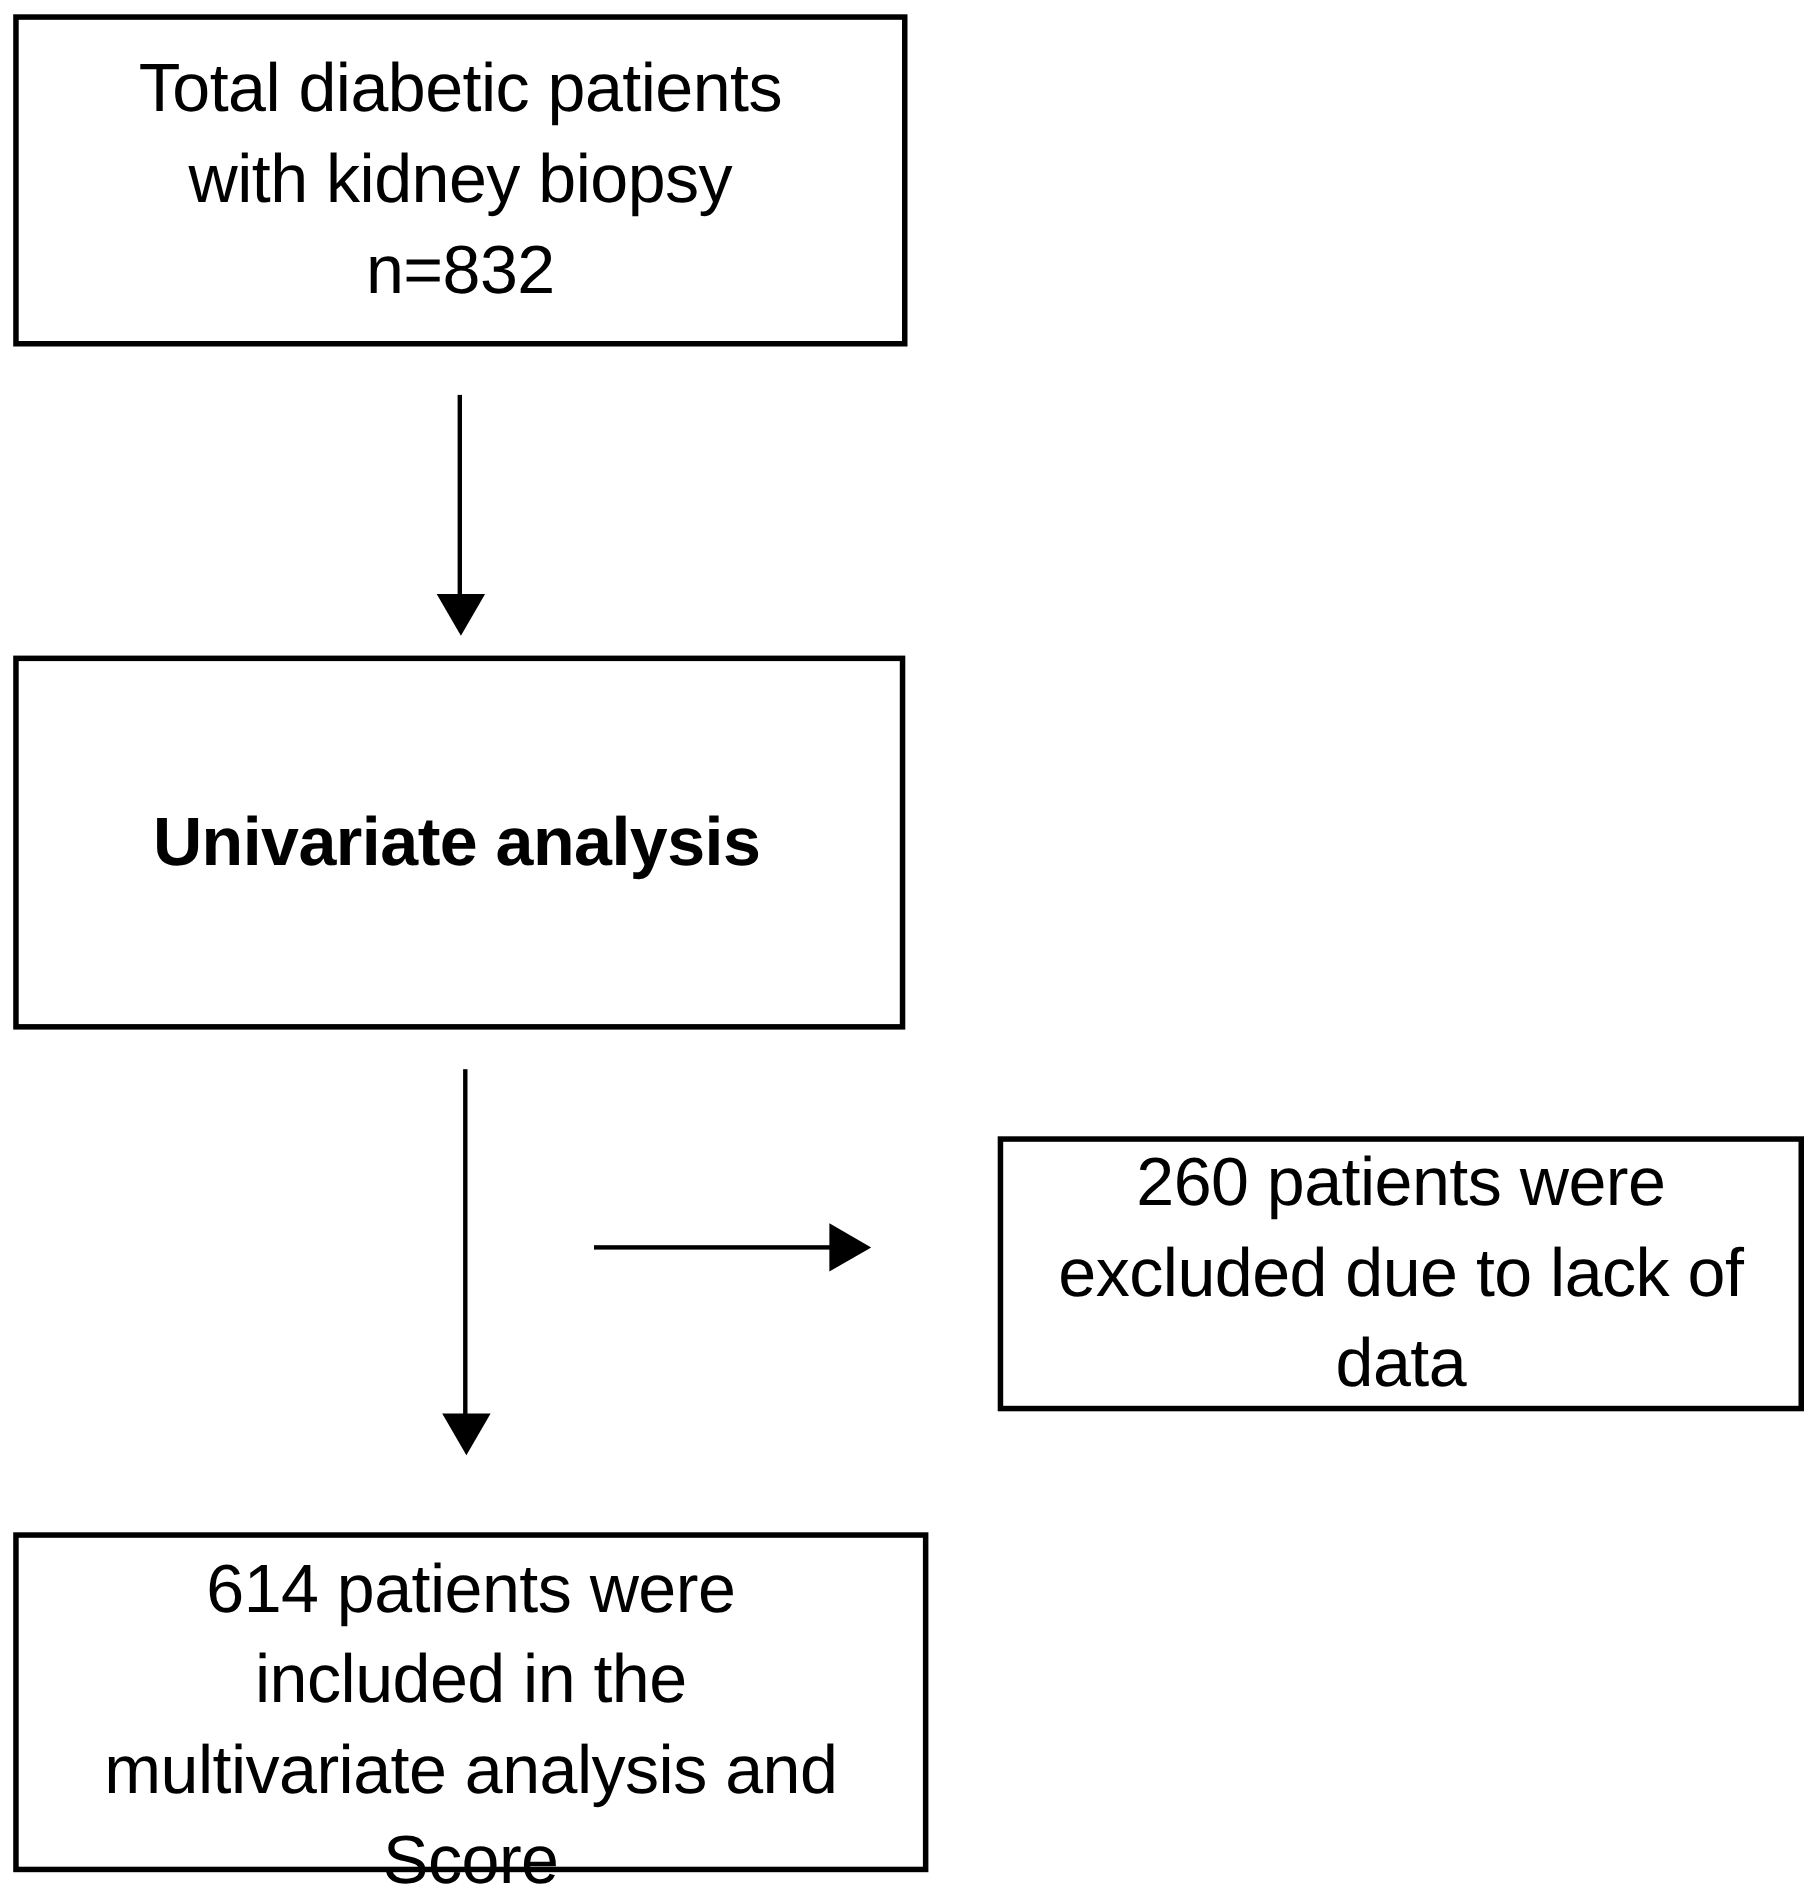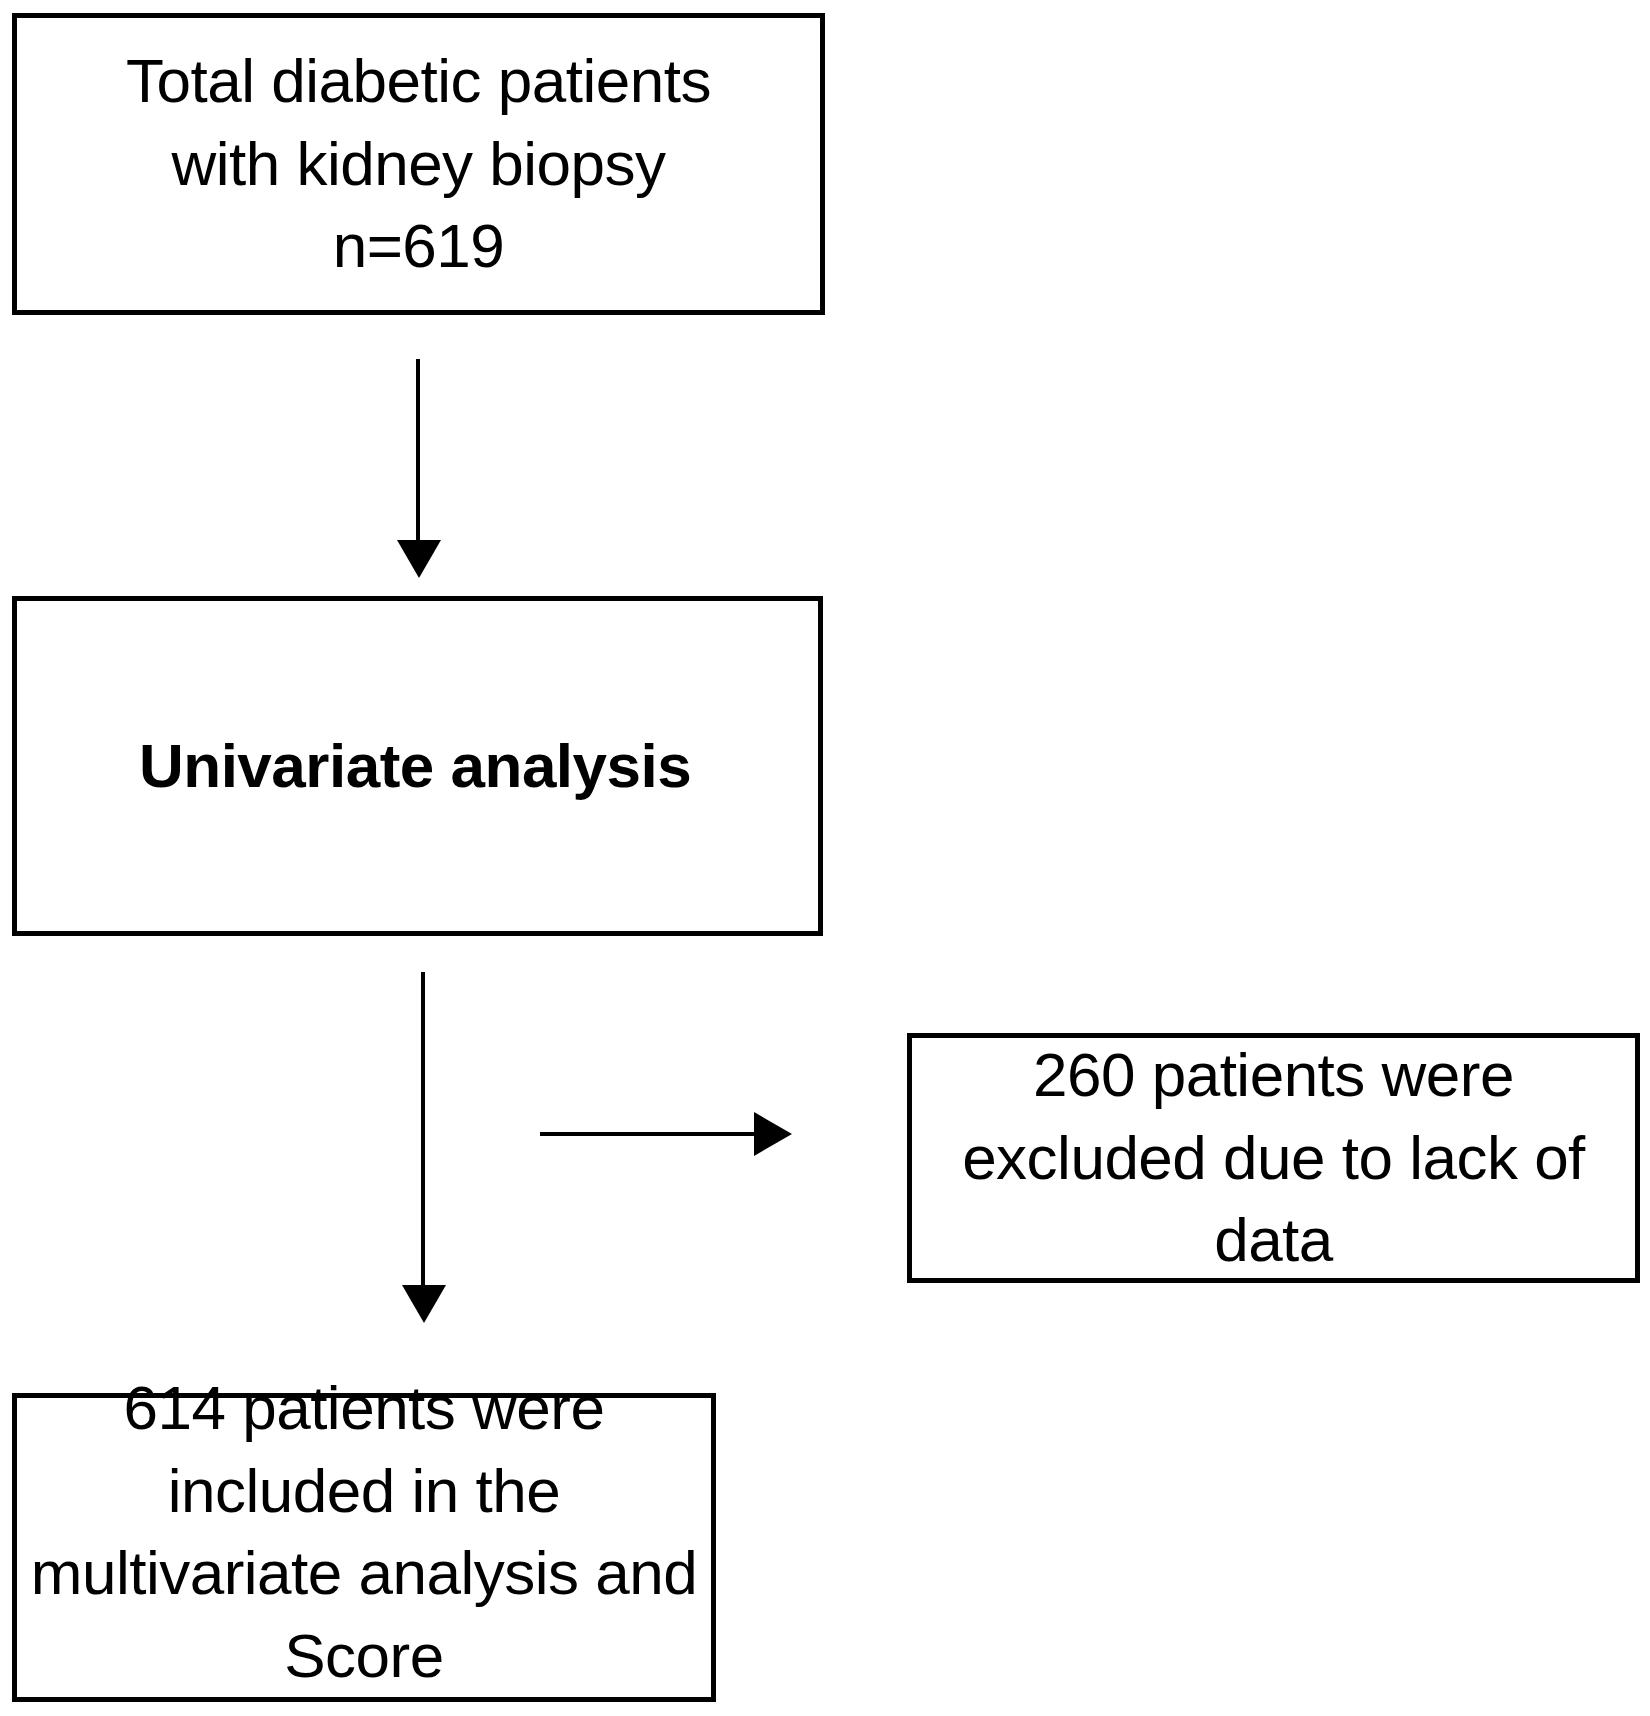--- a/index.html
+++ b/index.html
@@ -61,23 +61,23 @@
   #node-excluded {
     left: 907px;
     top: 1033px;
     width: 733px;
     height: 250px;
   }
   
   #node-included {
     left: 12px;
     top: 1393px;
-    width: 704px;
+    width: 832px;
     height: 309px;
-    align-items: flex-end;
+    align-items: flex-start;
     justify-content: center;
   }
   #node-included .node-text {
     padding-top: 6px;
   }
 
   
   .v-line {
     position: absolute;
     width: 4px;
@@ -112,21 +112,21 @@
   #conn-3-head { left: 754px; top: 1112px; }
 </style>
 </head>
 <body>
 
 <div id="canvas">
 
   <div class="node" id="node-total">
     <div class="node-text">Total diabetic patients
 with kidney biopsy
-n=619</div>
+n=832</div>
   </div>
 
   <div class="v-line" id="conn-1-line"></div>
   <div class="arrow-down" id="conn-1-head"></div>
 
   <div class="node" id="node-univariate">
     <div class="node-text">Univariate analysis</div>
   </div>
 
   <div class="v-line" id="conn-2-line"></div>

